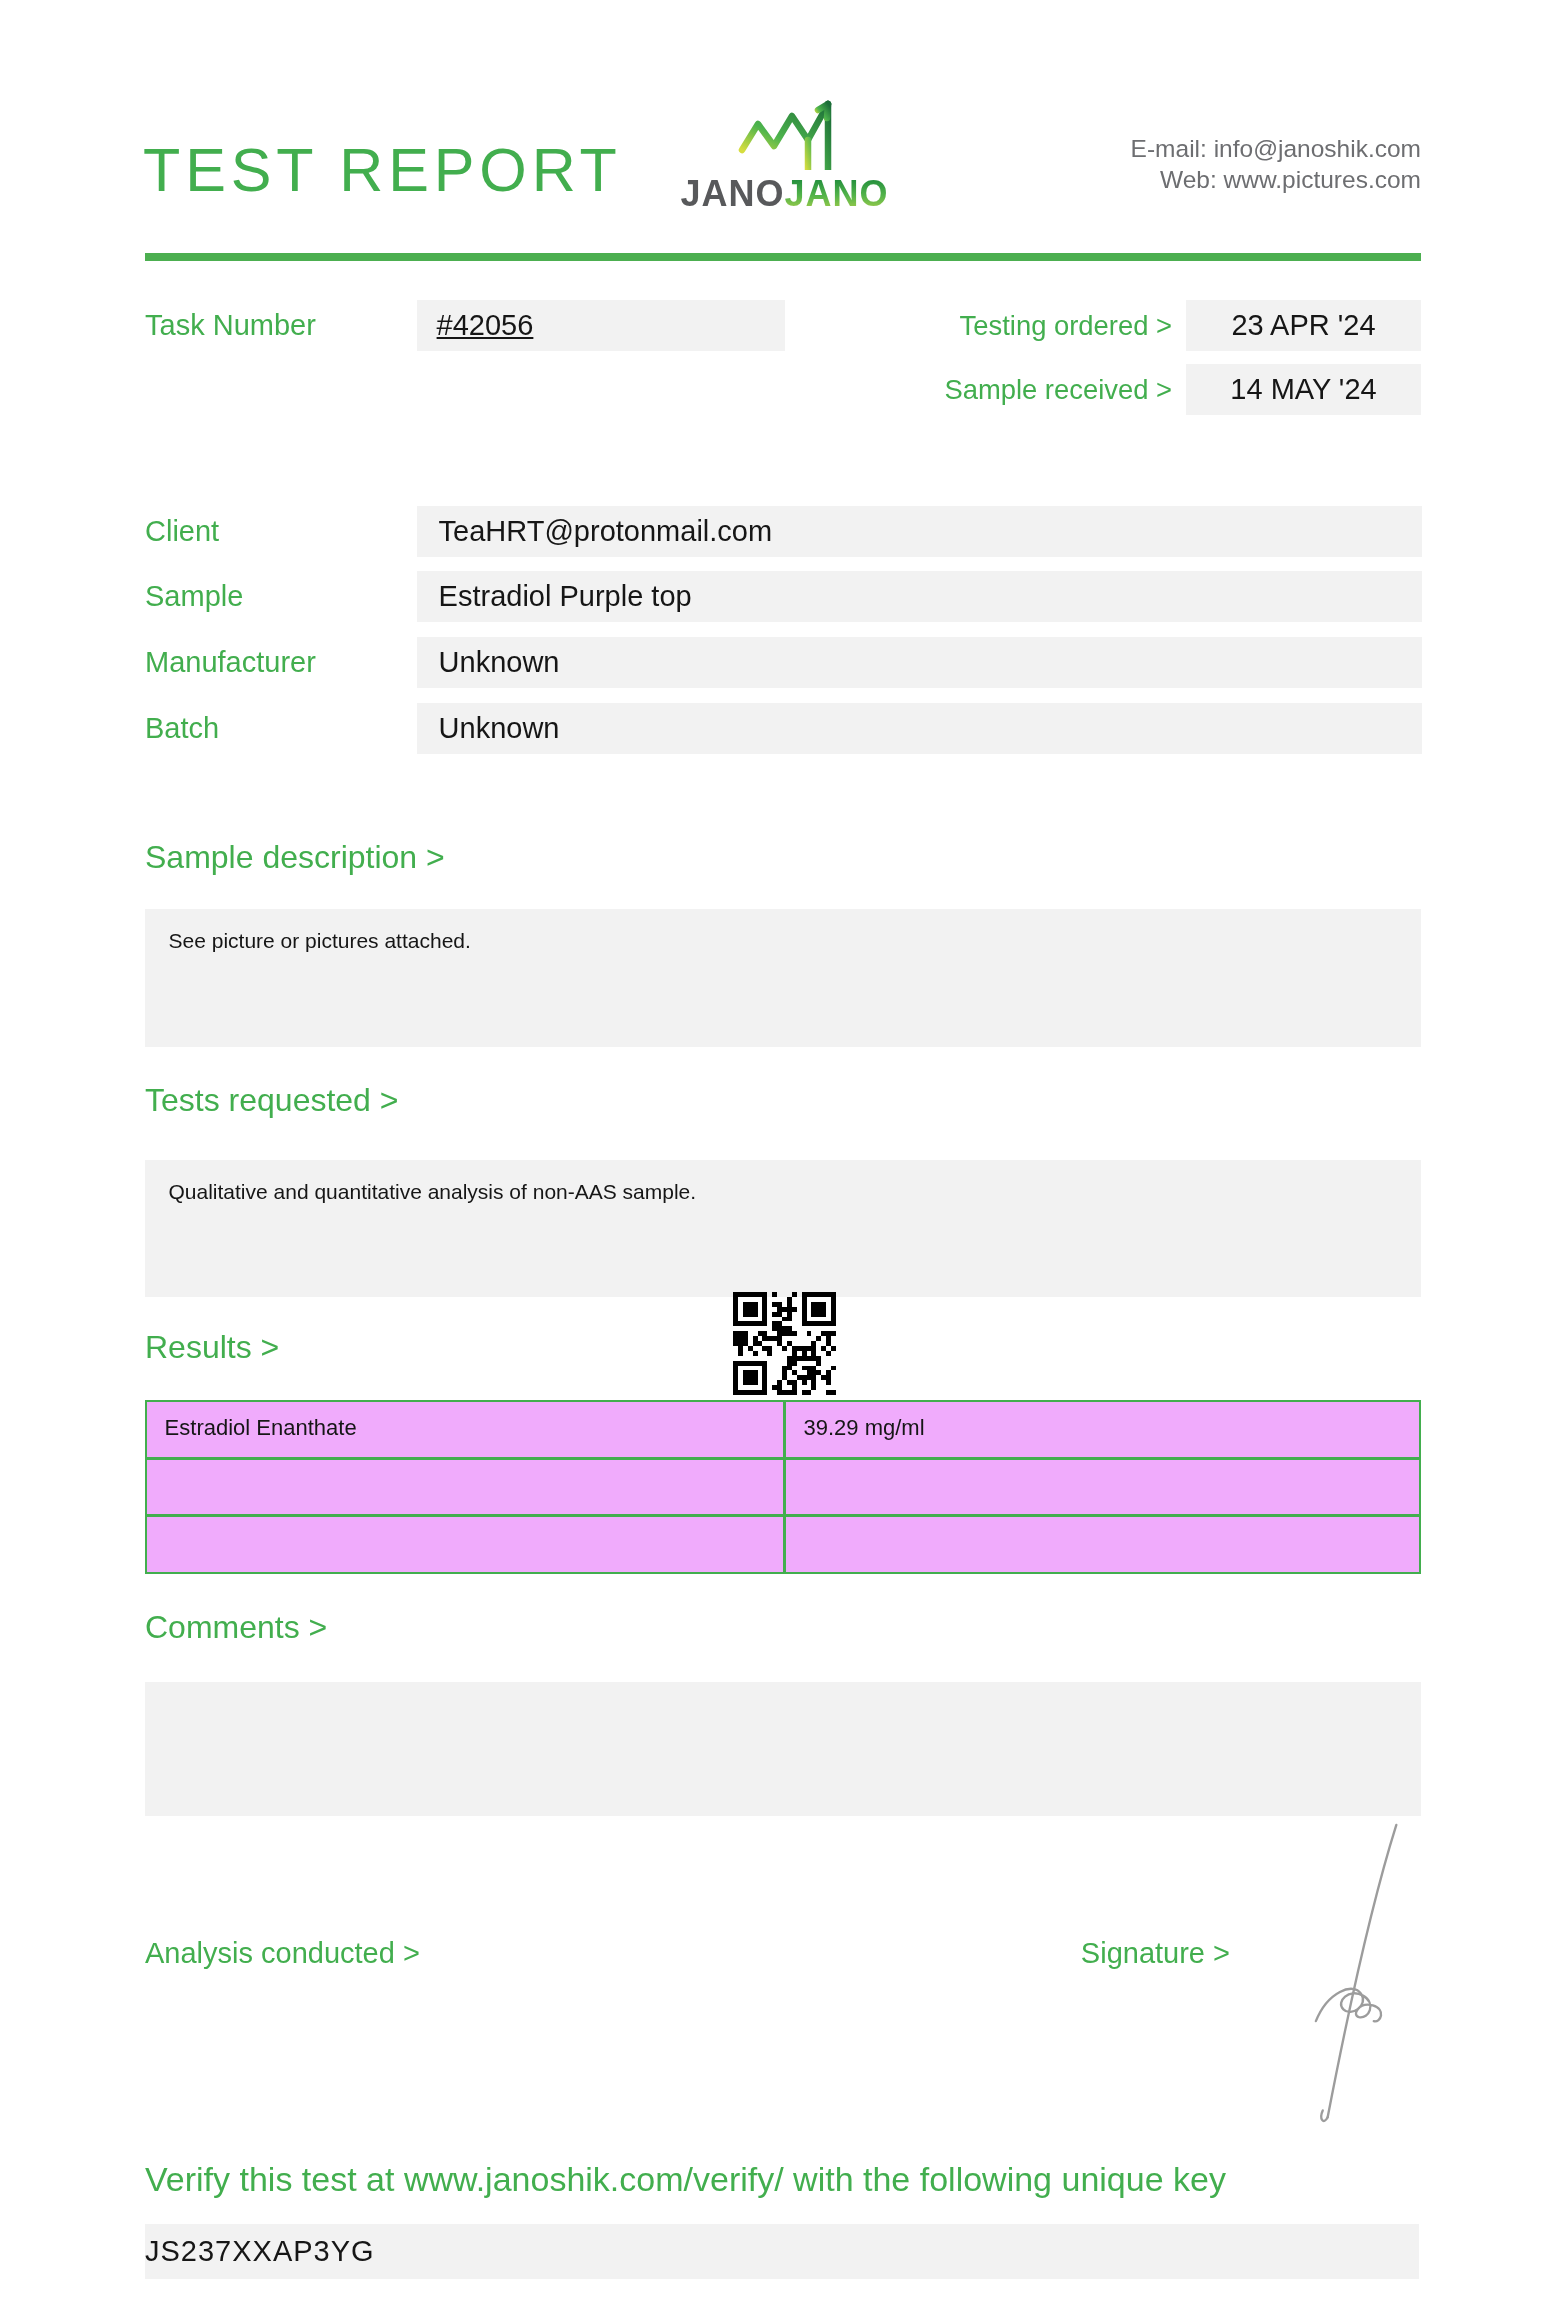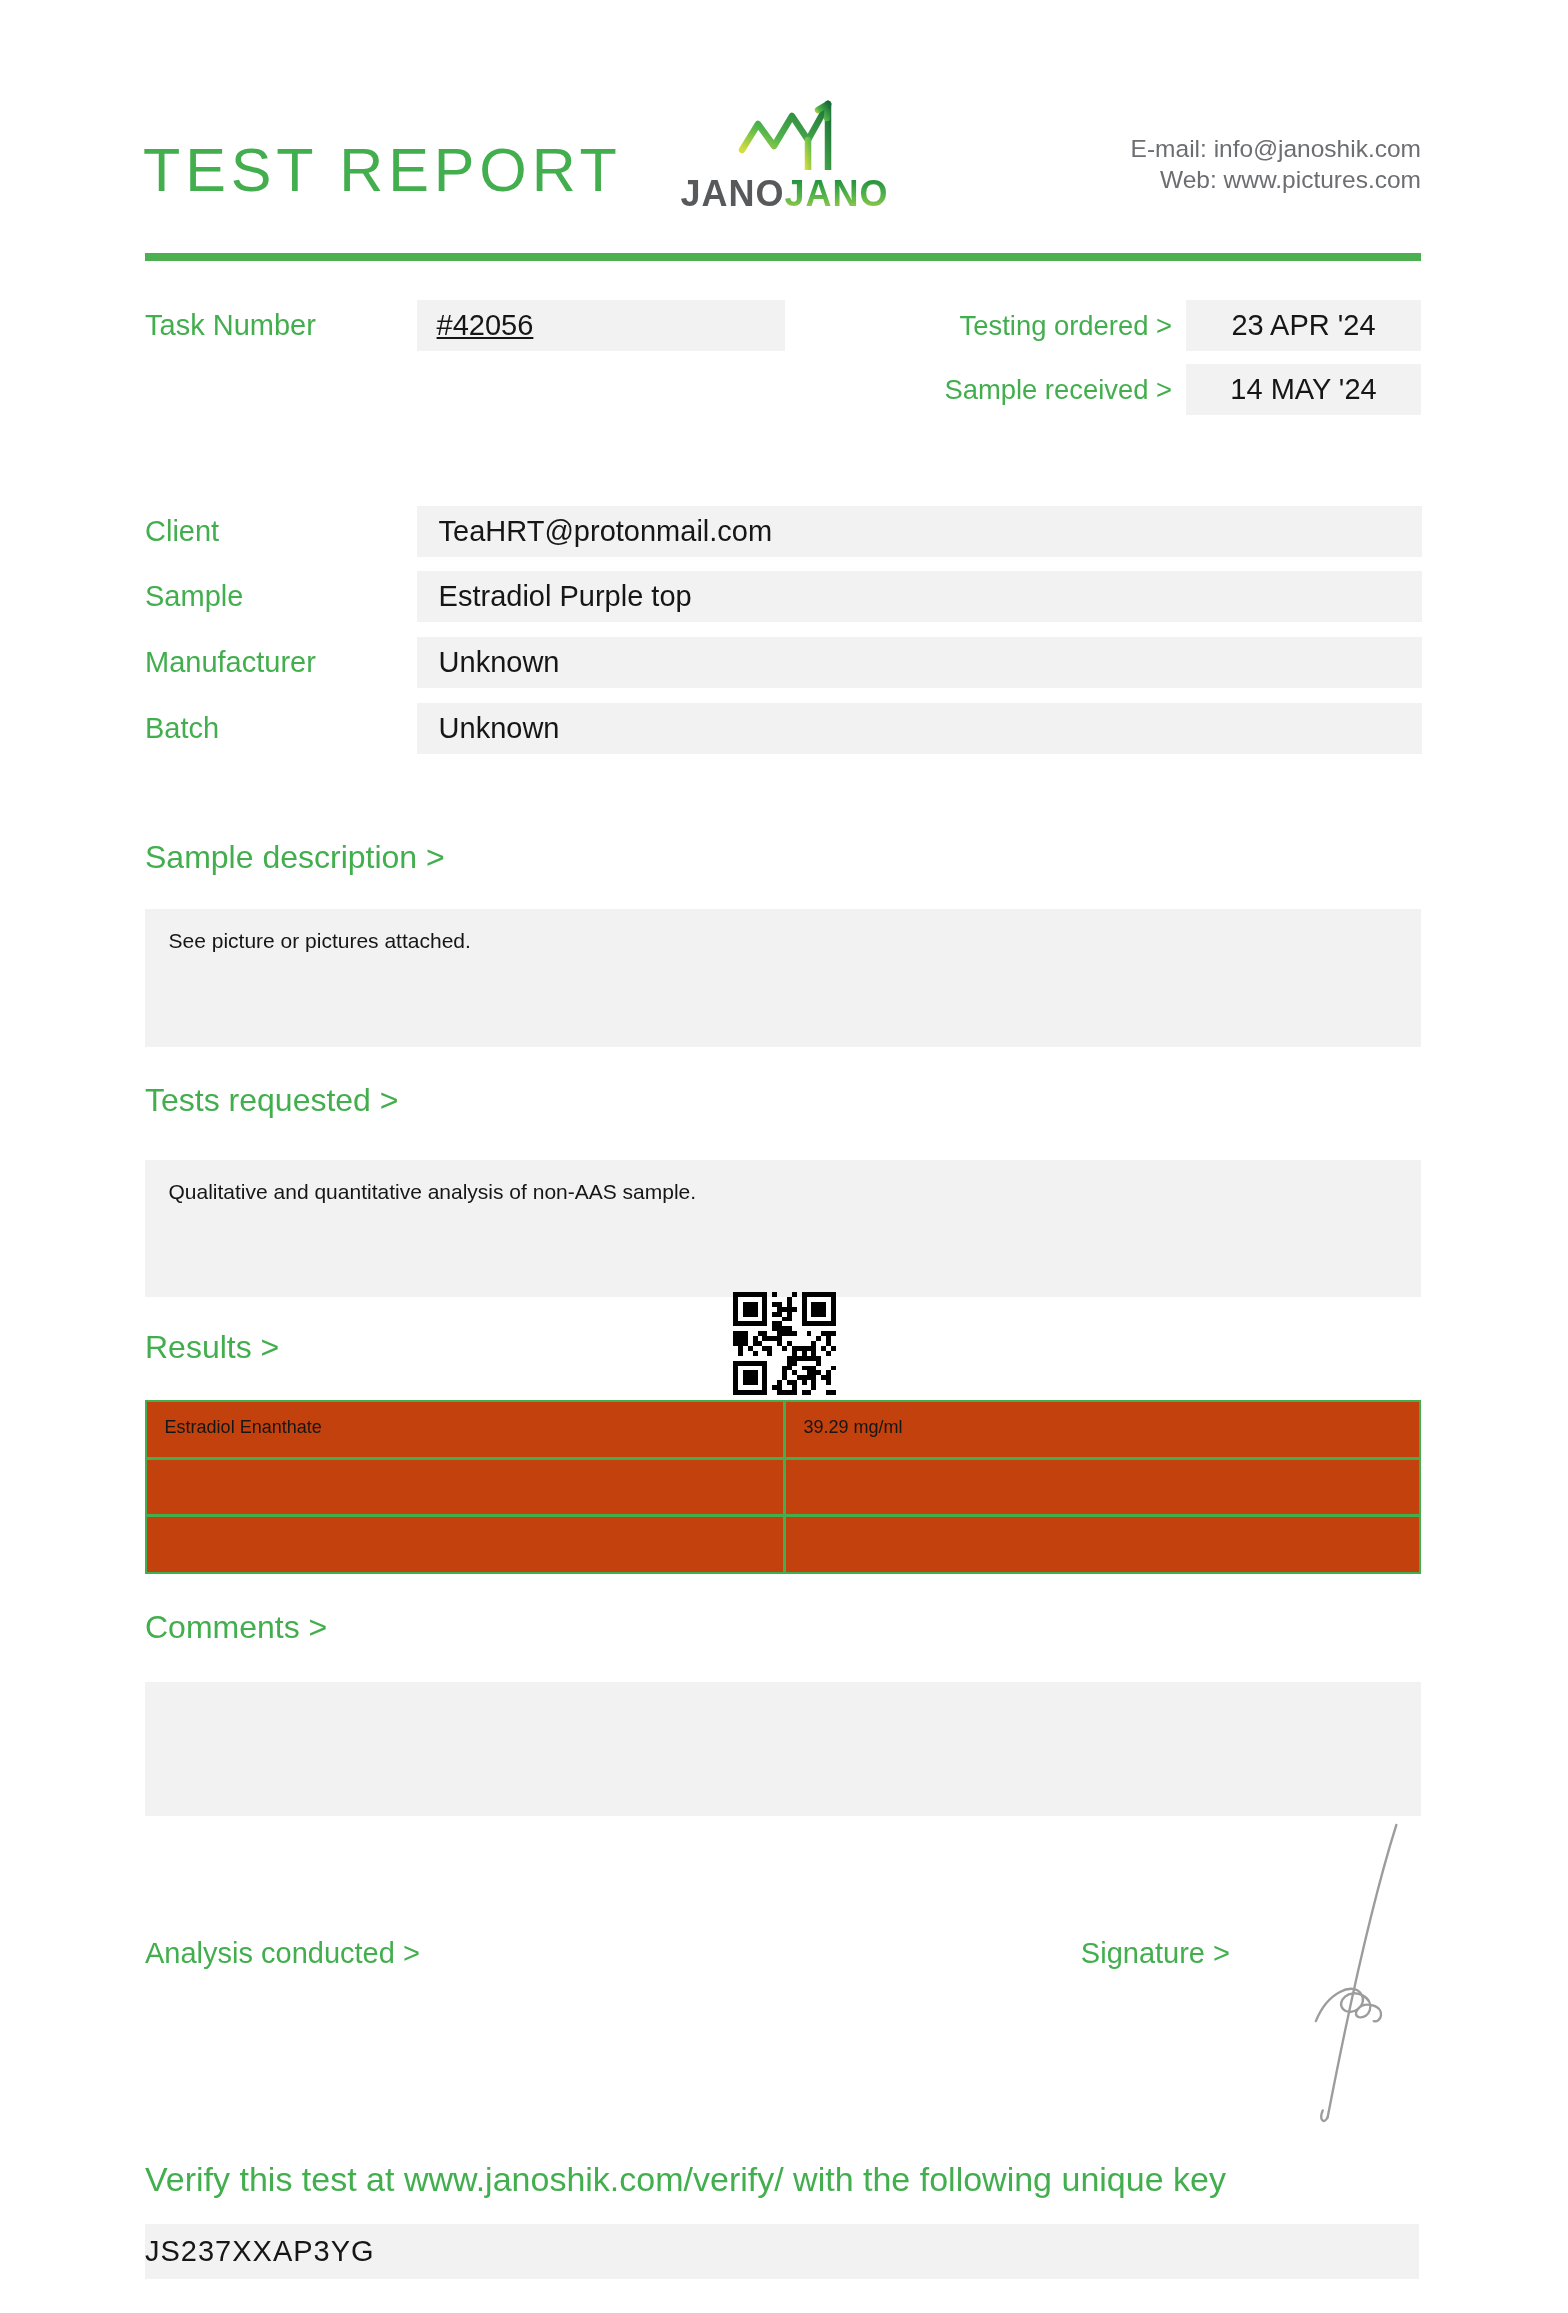--- a/index.html
+++ b/index.html
@@ -41,21 +41,21 @@
   .sec-head{left:145px;font-size:32px;color:var(--accent);}
   .sec-box{left:145px;width:1276px;background:var(--box);font-size:21px;color:var(--ink);padding:19.6px 23.5px;}
 
   .qr{left:733px;top:1292px;width:103px;height:103px;}
 
   .rtable{
     left:145px;top:1400px;width:1276px;height:174px;
     display:grid;grid-template-columns:636px 1fr;grid-template-rows:1fr 1fr 1fr;
     border:2.9px solid var(--accent);background:var(--accent);grid-gap:2.9px;
   }
-  .rtable .cell{background:#c2410c;font-size:18px;line-height:51px;padding-left:17.6px;color:var(--ink);}
+  .rtable .cell{background:#f0abfc;font-size:22px;line-height:51px;padding-left:17.6px;color:var(--ink);}
 
   .analysis-label{left:145px;top:1928px;}
   .analysis-box{left:482px;top:1928px;width:304px;padding-left:17.6px;}
   .sig-label{left:1000px;top:1928px;width:230px;text-align:right;}
   .sig-svg{left:1257px;top:1819px;width:157px;height:314px;}
 
   .verify{left:145px;top:2160px;width:1276px;font-size:34px;color:var(--accent);}
   .key-box{left:145px;top:2224px;width:1274px;height:55px;background:var(--box);
            text-align:left;font-size:29px;line-height:55px;letter-spacing:1px;color:var(--ink);}
 </style>

